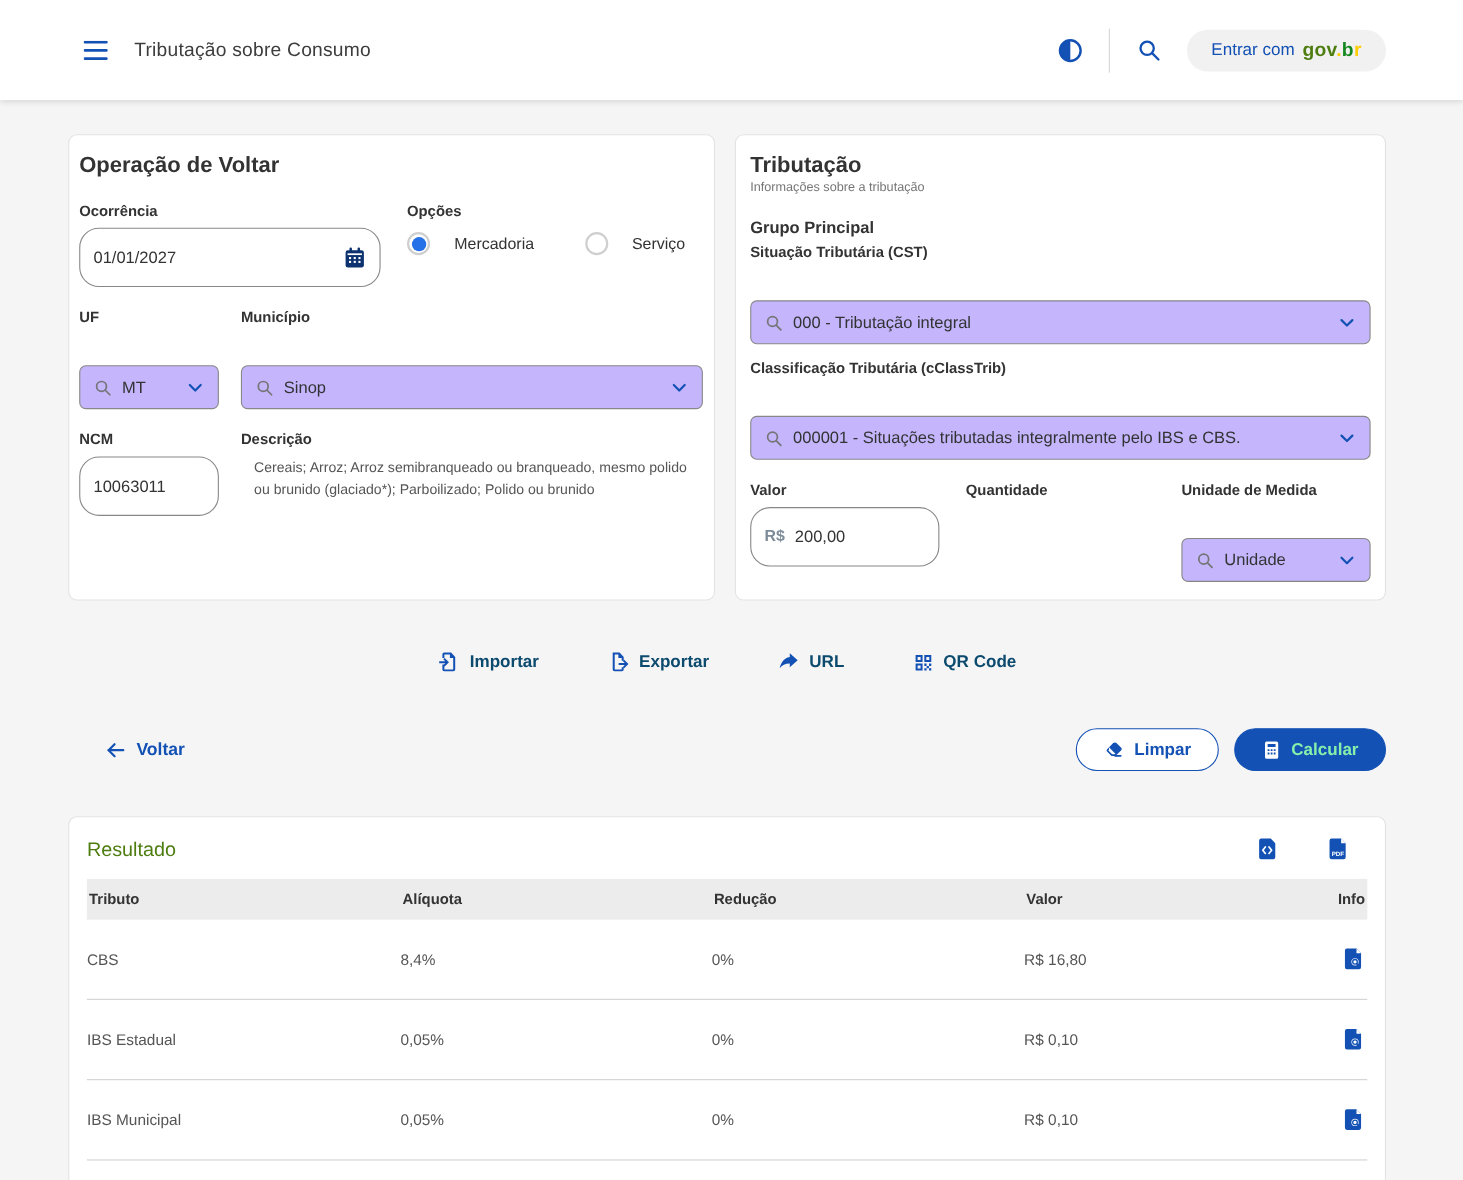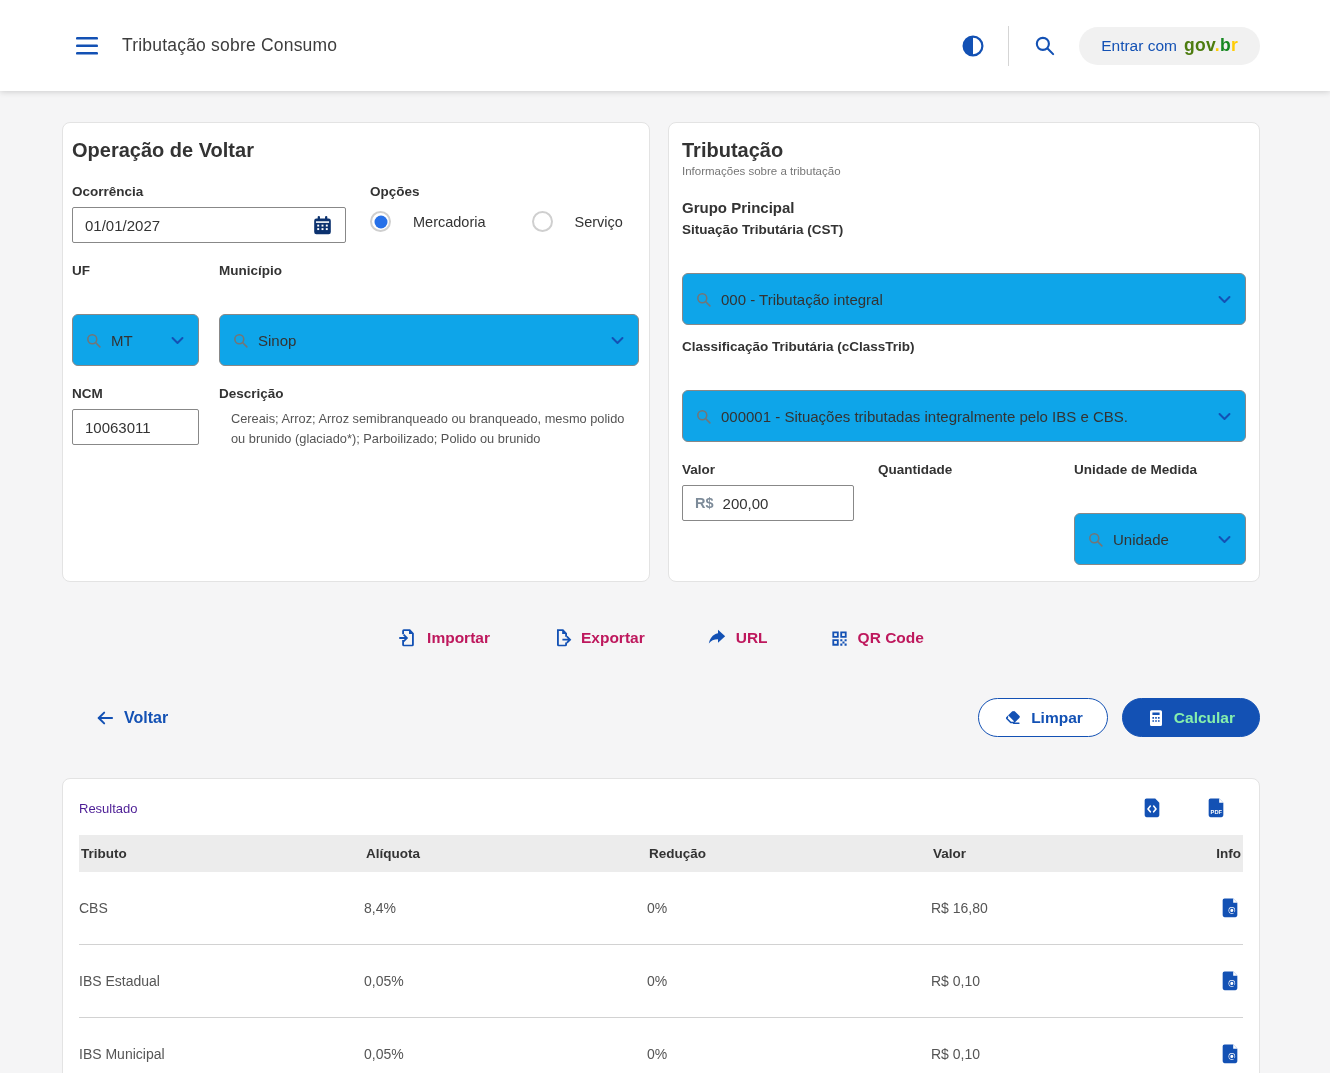--- a/index.html
+++ b/index.html
@@ -42,72 +42,72 @@
   .card.op { width: 588px; min-height: 345px; }
   .card.tax { flex: 1; min-height: 345px; padding-left: 13px; padding-right: 13px; }
   .card-title { font-size: 20px; font-weight: 700; color: #333; }
   .card-sub { font-size: 11.5px; color: #767676; margin-top: 3px; }
   .f-label { font-size: 13.5px; font-weight: 700; color: #333; margin-bottom: 8px; }
   .f-row { display: flex; gap: 20px; }
   .mt22 { margin-top: 22px; } .mt20 { margin-top: 20px; } .mt14 { margin-top: 14px; }
 
   .tfield {
     display: flex; align-items: center; gap: 9px;
-    height: 36px; border: 1px solid #888; border-radius: 2px;
+    height: 54px; border: 1px solid #888; border-radius: 18px;
     background: #fff; padding: 0 12px; cursor: text;
   }
   .tfield input {
     border: none; outline: none; flex: 1; min-width: 0;
     font-family: "Liberation Sans", sans-serif; font-size: 15px; color: #333; background: transparent;
   }
   .prefix { color: #7d8b99; font-size: 14.5px; font-weight: 700; }
   .select {
     display: flex; align-items: center; gap: 9px;
-    height: 52px; border: 1px solid #888; border-radius: 6px;
-    background: #0ea5e9; padding: 0 12px; cursor: pointer; margin-top: 36px;
+    height: 40px; border: 1px solid #888; border-radius: 6px;
+    background: #c4b5fd; padding: 0 12px; cursor: pointer; margin-top: 36px;
   }
   .select .val { flex: 1; font-size: 15px; color: #333; white-space: nowrap; overflow: hidden; }
   .w274 { width: 274px; } .w127 { width: 127px; }
 
   .radio-row { display: flex; align-items: center; gap: 46px; margin-top: 12px; }
   .radio-item { display: flex; align-items: center; gap: 22px; cursor: pointer; }
   .radio { width: 21px; height: 21px; border: 2px solid #cfcfcf; border-radius: 50%; background:#fff; position: relative; }
   .radio.on::after {
     content:""; position:absolute; left:50%; top:50%; transform:translate(-50%,-50%);
     width: 13px; height: 13px; border-radius: 50%; background: #2670E8;
   }
   .radio-lbl { font-size: 14.5px; color: #333; }
 
   .desc-text { font-size: 12.8px; color: #555; line-height: 1.55; max-width: 408px; margin-left: 12px; }
   .grp-title { font-size: 15px; font-weight: 700; color: #333; }
   .third { flex: 1; min-width: 0; }
 
   
   .actions-row { display: flex; justify-content: center; gap: 62px; margin-top: 46px; }
-  .act-link { display: flex; align-items: center; gap: 9px; color: #be185d; font-size: 15.5px; font-weight: 700; cursor: pointer; }
+  .act-link { display: flex; align-items: center; gap: 9px; color: #0c4a6e; font-size: 15.5px; font-weight: 700; cursor: pointer; }
 
   
   .btns-row { display: flex; align-items: center; margin-top: 50px; }
   .back-link { display:flex; align-items:center; gap: 9px; color:#1351B4; font-size: 16px; font-weight: 700; margin-left: 33px; cursor:pointer; }
   .btns-right { margin-left: auto; display: flex; gap: 14px; }
   .pill {
     display: flex; align-items: center; gap: 9px; height: 39px;
     border-radius: 20px; padding: 0 24px; font-size: 15.5px; font-weight: 700;
     cursor: pointer; font-family: "Liberation Sans", sans-serif;
   }
   .pill.outline { background: #fff; border: 1px solid #1351B4; color: #1351B4; }
   .pill.solid { background: #1351B4; border: 1px solid #1351B4; color: #86efac; }
 
   
   .result-card {
     margin-top: 41px; background: #fff; border: 1px solid #e3e3e3; border-radius: 8px;
     padding: 16px 16px 0 16px;
   }
   .result-head { display: flex; align-items: center; }
-  .result-title { font-size: 13px; color: #4c1d95; }
+  .result-title { font-size: 18px; color: #4d7c0f; }
   .result-icons { margin-left: auto; display: flex; gap: 38px; padding-right: 14px; }
   .result-icons .icon-btn { width: 26px; height: 26px; }
   .rtable { margin-top: 14px; }
   .rrow { display: grid; grid-template-columns: 285px 283px 284px 266px 1fr; align-items: center; }
   .rrow.head { background: #ececec; height: 37px; font-size: 13.5px; font-weight: 700; color: #333; }
   .rrow.head .cell { padding: 0 2px; }
   .rrow.data { height: 73px; font-size: 14px; color: #555; border-bottom: 1px solid #d2d2d2; }
   .rrow.total { height: 74px; font-size: 14px; border-bottom: none; }
   .rrow.total .cell { color: #555; }
   .rrow.total .b { font-weight: 700; color: #333; }

